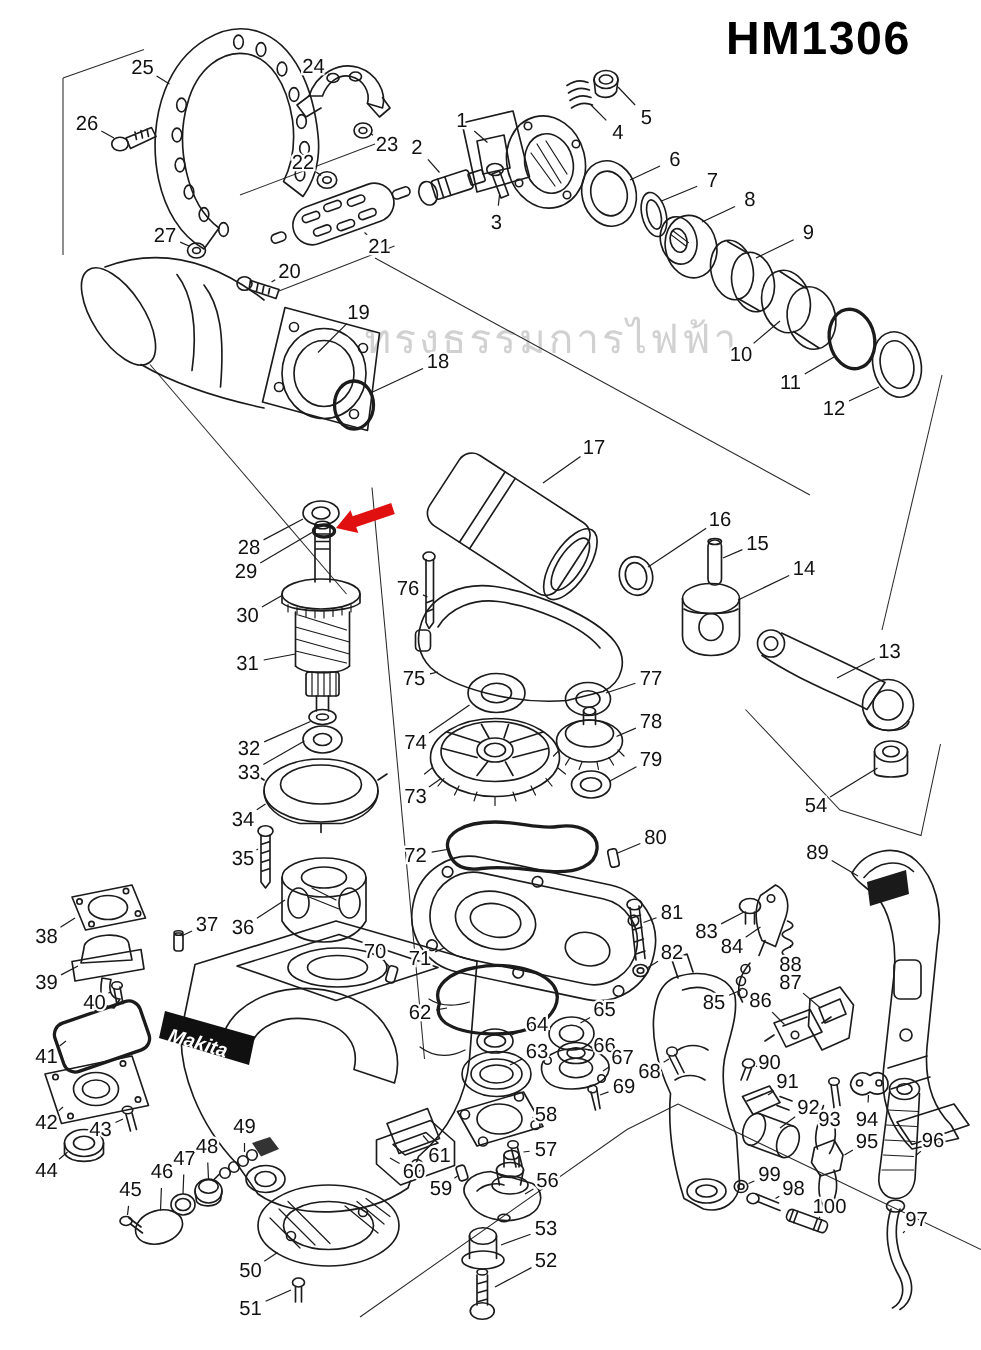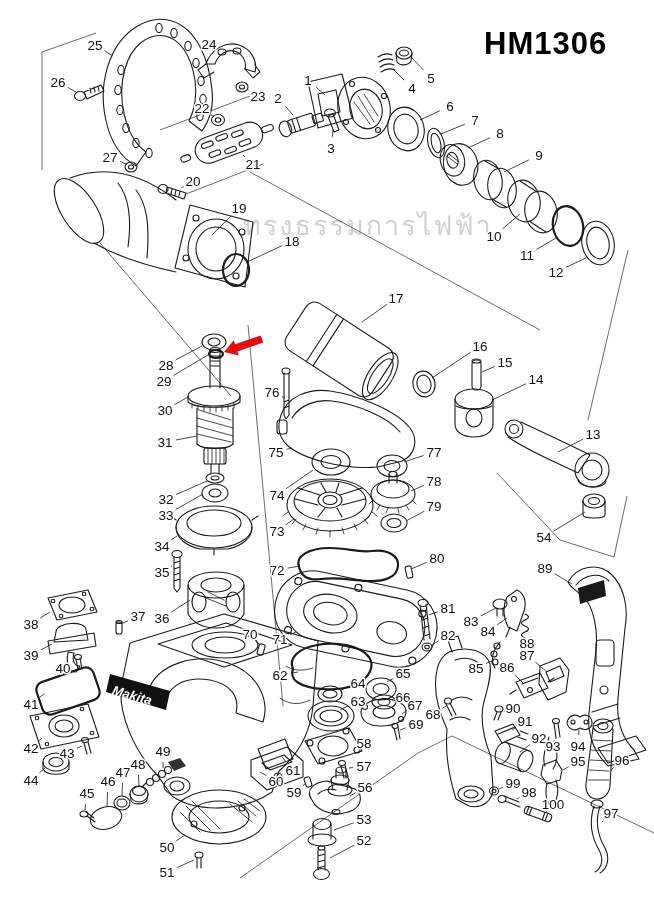--- a/index.html
+++ b/index.html
@@ -1,19 +1,19 @@
 <!DOCTYPE html>
 <html><head>
 <meta charset="utf-8">
 <style>
   html,body{margin:0;padding:0;background:#888;}
   .stage{position:relative;width:654px;height:900px;background:#ffffff;overflow:hidden;
          font-family:"Liberation Sans",sans-serif;margin:0 auto;}
   .stage svg{position:absolute;left:0;top:0;}
-  .title{position:absolute;left:484px;top:26px;font-size:31px;font-weight:800;
+  .title{position:absolute;left:484px;top:8px;font-size:31px;font-weight:800;
          letter-spacing:1px;color:#000;}
   .watermark{position:absolute;left:243px;top:204px;font-size:27px;color:#c6c6c6;
          letter-spacing:2px;opacity:.8;white-space:nowrap;}
   .ln{fill:none;stroke:#1b1b1b;stroke-width:1.1;stroke-linecap:round;stroke-linejoin:round;}
   .thk{stroke-width:2.2;}
   .thin{stroke-width:.8;}
   .cline{fill:none;stroke:#2a2a2a;stroke-width:.7;}
   .leader{stroke:#1b1b1b;stroke-width:.8;}
   .plabel{font-family:"Liberation Sans",sans-serif;font-size:13.5px;fill:#111;
           text-anchor:middle;paint-order:stroke;stroke:#fff;stroke-width:3px;}

